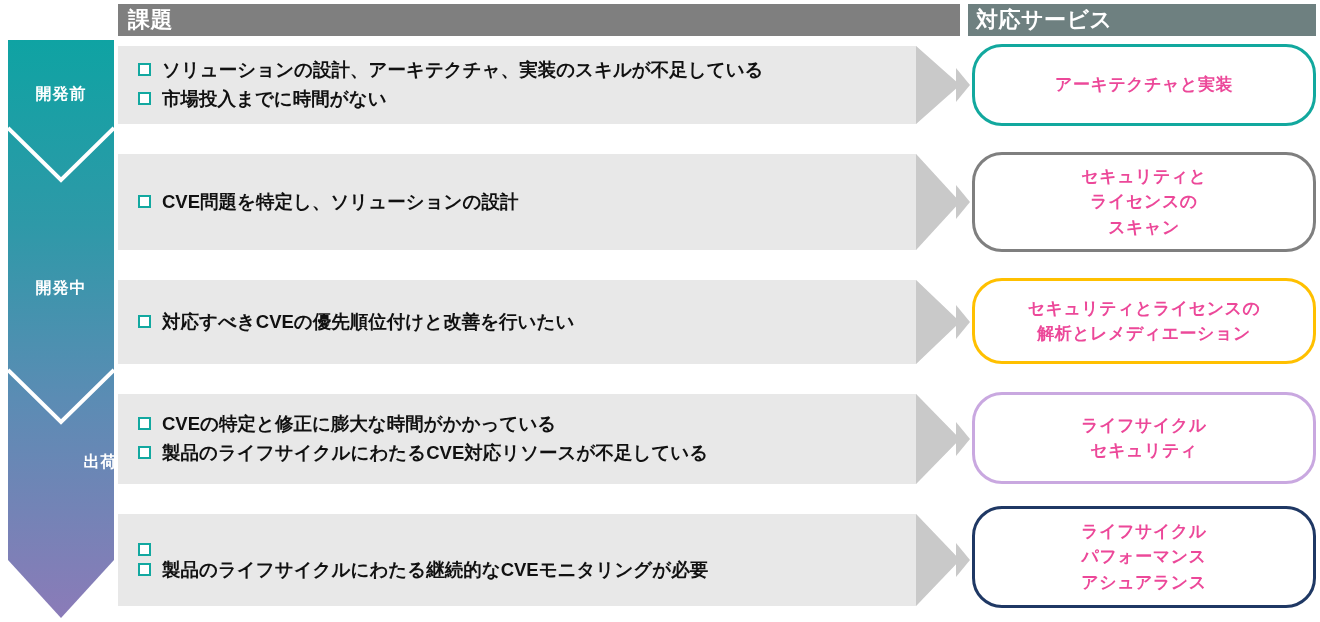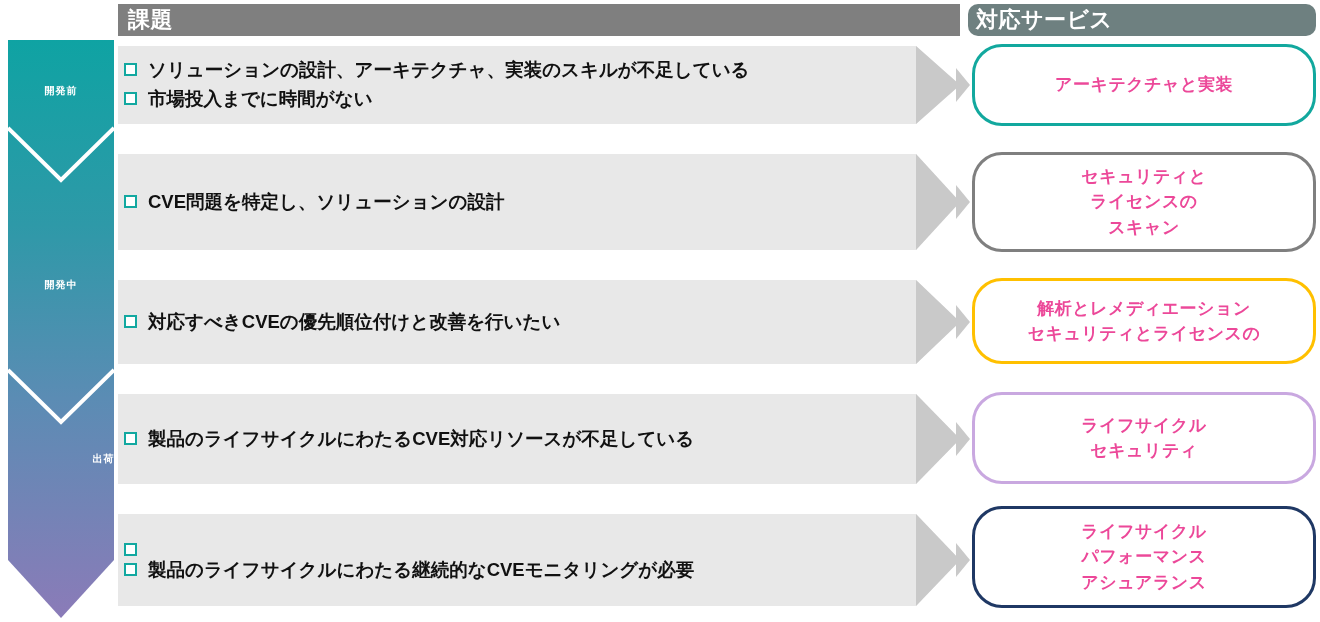--- a/index.html
+++ b/index.html
@@ -23,54 +23,53 @@
     left: 118px; top: 4px; width: 842px; height: 32px;
     background: #7F7F7F;
     font-size: 22px;
     padding-left: 10px;
   }
   #hdr-service {
     left: 968px; top: 4px; width: 348px; height: 32px;
     background: #6E8080;
     font-size: 22px;
     padding-left: 8px;
-    border-radius: 10px;
   }
 
   
   #timeline { position: absolute; left: 8px; top: 40px; width: 106px; height: 578px; }
   #timeline svg { display: block; }
   .phase-label {
     position: absolute;
     width: 106px;
     text-align: center;
     color: #ffffff;
     font-weight: bold;
-    font-size: 10px;
+    font-size: 16px;
     letter-spacing: 1px;
   }
   #phase-label-0 { top: 44px; }
   #phase-label-1 { top: 238px; }
   #phase-label-2 { top: 412px; margin-left: 48px; }
 
   
   .challenge {
     position: absolute;
     left: 118px;
     width: 842px;
     display: flex;
     align-items: center;
   }
   .challenge .band {
     position: absolute; inset: 0;
   }
   .challenge .band svg { display:block; width:100%; height:100%; }
   .challenge .items {
     position: relative;
-    padding-left: 6px;
+    padding-left: 20px;
     width: 100%;
   }
   .ch-item {
     display: flex;
     align-items: flex-start;
     font-size: 18.5px;
     font-weight: bold;
     color: #111111;
     line-height: 1.55;
     white-space: nowrap;
@@ -212,34 +211,38 @@
           </div>
         </div>
       </div>
       <div class="connector" style="left: 956px; top: 305px;">
         <svg width="14" height="34" viewBox="0 0 14 34">
           <path d="M0,0 L14,17 L0,34 Z" fill="#C9C9C9"></path>
         </svg>
       </div>
       <div class="service" style="top: 278px; height: 86px; border: 3px solid rgb(255, 192, 0);">
         <div>
+          <span>セキュリティとライセンスの</span>
           <span>解析とレメディエーション</span>
-          <span>セキュリティとライセンスの</span>
         </div>
       </div>
       <div class="challenge" style="top: 394px; height: 90px;">
         <div class="band">
           <svg viewBox="0 0 842 90" preserveAspectRatio="none">
             <path d="M0,0 L798,0 L842,45 L798,90 L0,90 Z" fill="#E8E8E8"></path>
             <path d="M798,0 L842,45 L798,90 Z" fill="#C9C9C9"></path>
           </svg>
         </div>
         <div class="items">
           <div class="ch-item">
             <span class="ch-box" style="border-color: rgb(18, 168, 160);"></span>
+            <span>CVEの特定と修正に膨大な時間がかかっている</span>
+          </div>
+          <div class="ch-item">
+            <span class="ch-box" style="border-color: rgb(18, 168, 160);"></span>
             <span>製品のライフサイクルにわたるCVE対応リソースが不足している</span>
           </div>
         </div>
       </div>
       <div class="connector" style="left: 956px; top: 422px;">
         <svg width="14" height="34" viewBox="0 0 14 34">
           <path d="M0,0 L14,17 L0,34 Z" fill="#C9C9C9"></path>
         </svg>
       </div>
       <div class="service" style="top: 392px; height: 92px; border: 3px solid rgb(201, 168, 224);">

